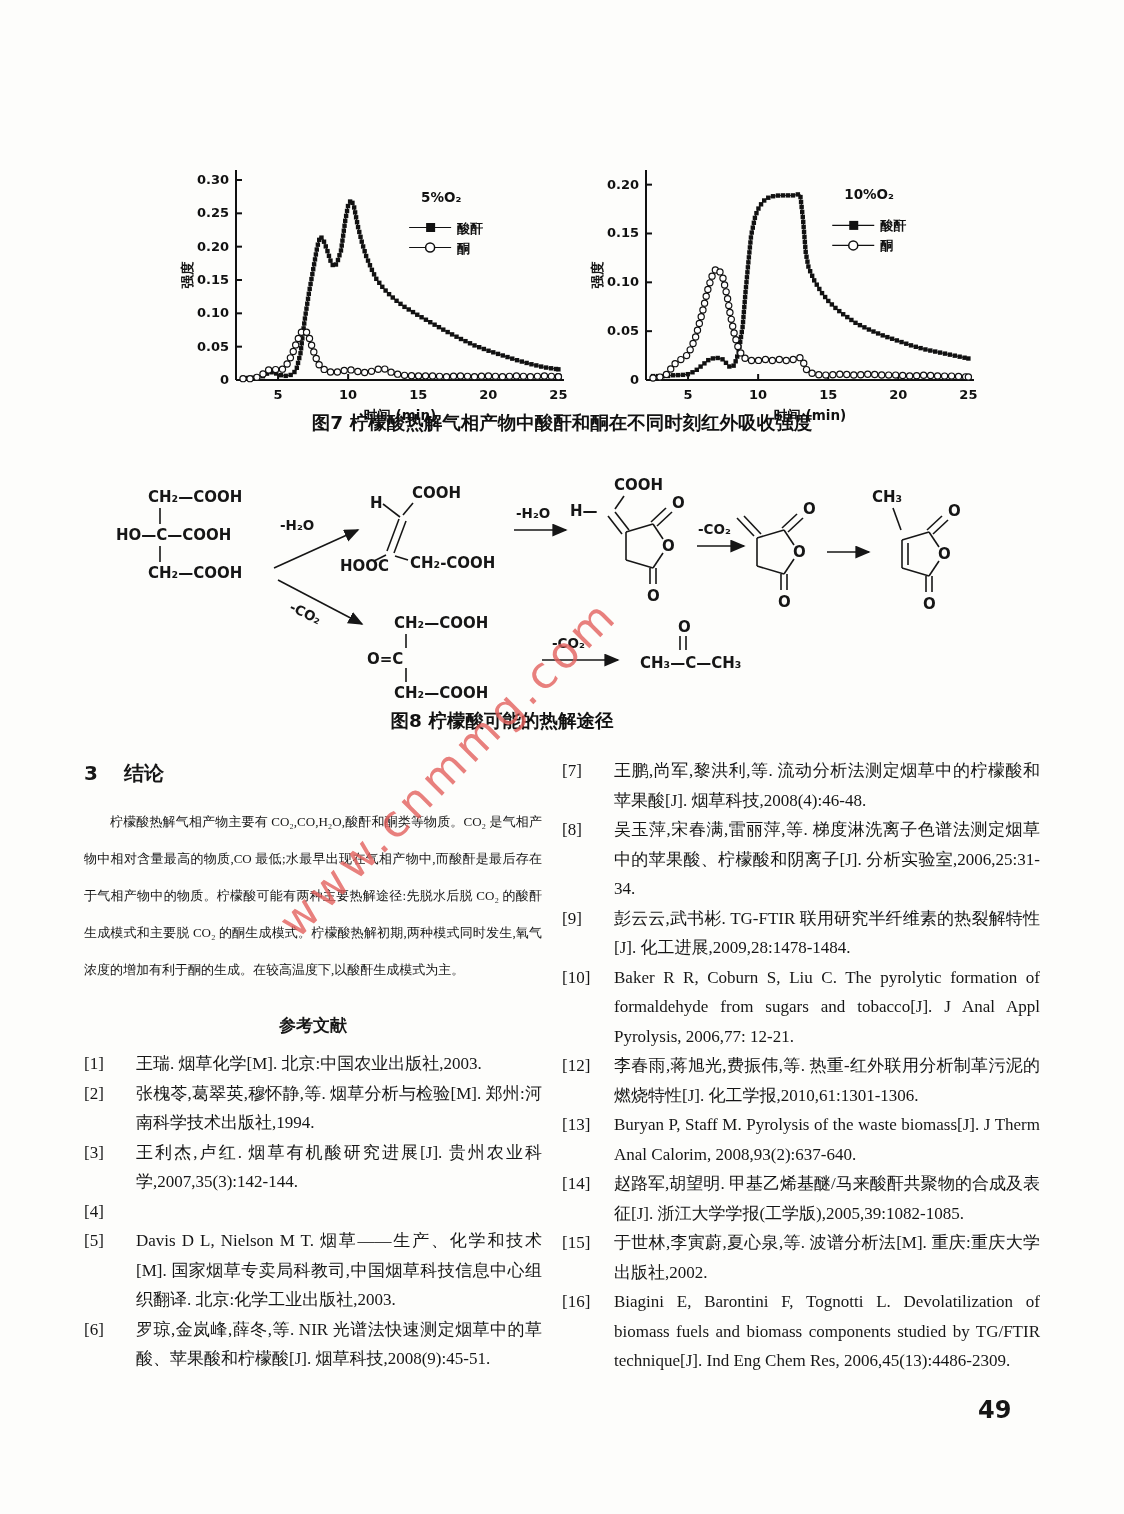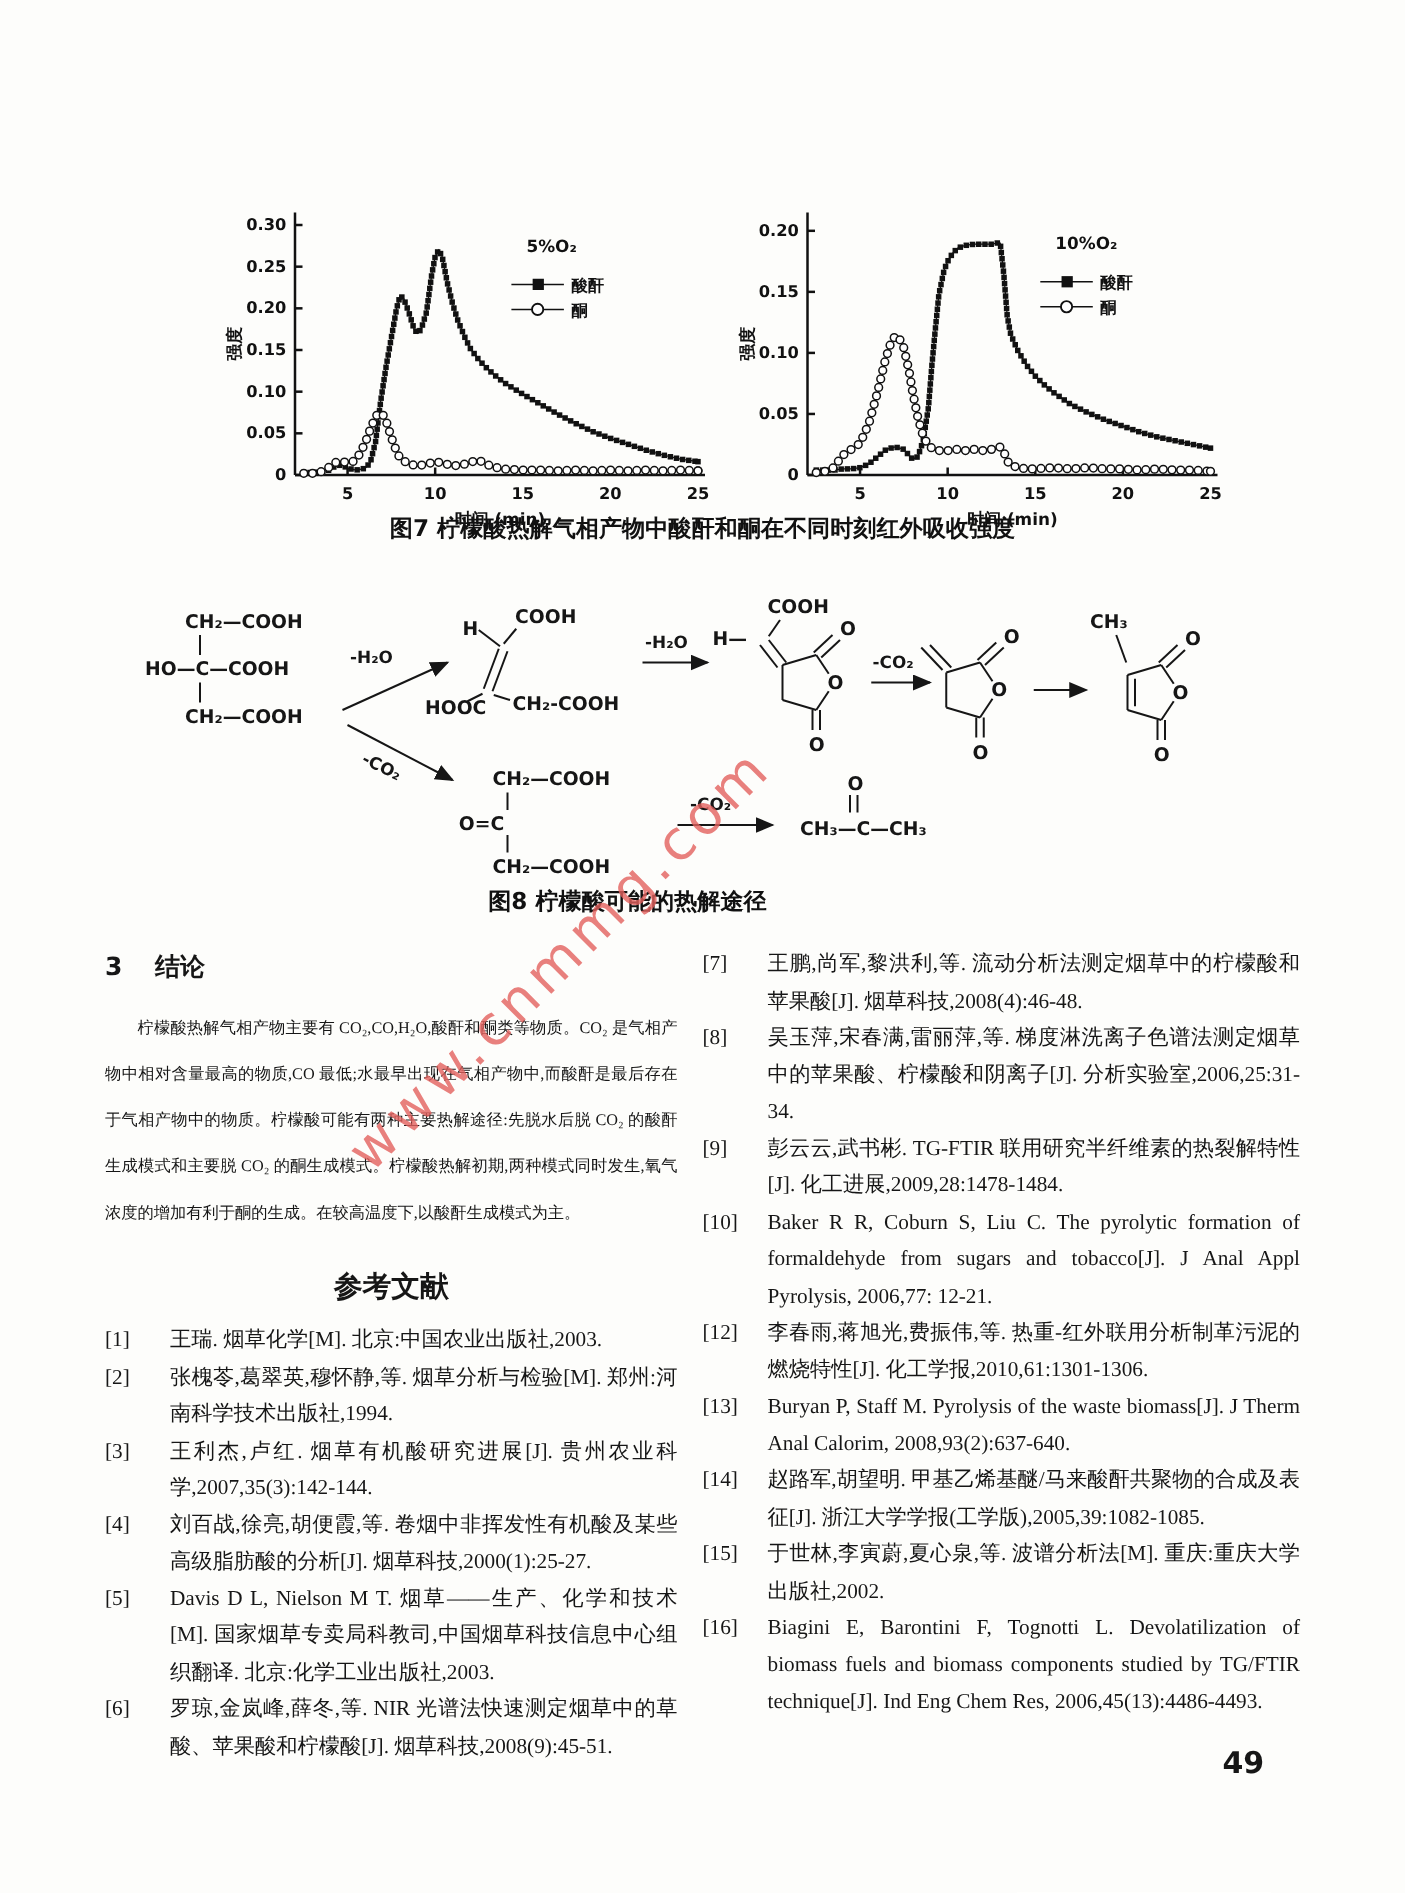--- a/index.html
+++ b/index.html
@@ -25,21 +25,21 @@
   .scheme text{font-family:"DejaVu Sans",sans-serif;font-weight:bold;font-size:15px;fill:#161616;}
   .scheme text.rxn{font-size:13.5px;}
   .scheme line,.scheme path.bond{stroke:#161616;stroke-width:1.6;fill:none;}
 
   
   .col-left{position:absolute;left:84px;top:760px;width:458px;}
   .col-right{position:absolute;left:562px;top:756px;width:478px;}
   .section-heading{font-family:"DejaVu Sans",sans-serif;font-weight:bold;font-size:20px;margin:0;}
   .section-heading .sp{display:inline-block;width:26px;}
   .para{font-size:13px;line-height:37px;text-align:justify;text-indent:2em;margin:16px 0 0 0;}
-  .refs-title{text-align:center;font-weight:bold;font-size:23px;margin:26px 0 12px 0;
+  .refs-title{text-align:center;font-weight:bold;font-size:17px;margin:26px 0 12px 0;
               font-family:"DejaVu Sans",sans-serif;}
   .ref{display:flex;font-size:17px;line-height:29.5px;text-align:justify;}
   .ref .num{flex:0 0 52px;}
   .ref .txt{flex:1;}
 
   .watermark{position:absolute;left:118px;top:742px;width:660px;text-align:center;
              transform:rotate(-45deg);color:#e4615e;font-size:44px;letter-spacing:5px;
              opacity:.8;font-family:"DejaVu Sans",sans-serif;pointer-events:none;white-space:nowrap;}
   .page-num{position:absolute;left:978px;top:1396px;font-size:24px;font-weight:bold;
             font-family:"DejaVu Sans",sans-serif;}
@@ -600,21 +600,20 @@
     <div class="ref">
         <span class="num">[2]</span>
         <span class="txt">张槐苓,葛翠英,穆怀静,等. 烟草分析与检验[M]. 郑州:河南科学技术出版社,1994.</span>
       </div>
     <div class="ref">
         <span class="num">[3]</span>
         <span class="txt">王利杰,卢红. 烟草有机酸研究进展[J]. 贵州农业科学,2007,35(3):142-144.</span>
       </div>
     <div class="ref">
         <span class="num">[4]</span>
-        <span class="txt">刘百战,徐亮,胡便霞,等. 卷烟中非挥发性有机酸及某些高级脂肪酸的分析[J]. 烟草科技,2000(1):25-27.</span>
       </div>
     <div class="ref">
         <span class="num">[5]</span>
         <span class="txt">Davis D L, Nielson M T. 烟草——生产、化学和技术[M]. 国家烟草专卖局科教司,中国烟草科技信息中心组织翻译. 北京:化学工业出版社,2003.</span>
       </div>
     <div class="ref">
         <span class="num">[6]</span>
         <span class="txt">罗琼,金岚峰,薛冬,等. NIR 光谱法快速测定烟草中的草酸、苹果酸和柠檬酸[J]. 烟草科技,2008(9):45-51.</span>
       </div>
   </div>
@@ -647,19 +646,19 @@
     <div class="ref">
         <span class="num">[14]</span>
         <span class="txt">赵路军,胡望明. 甲基乙烯基醚/马来酸酐共聚物的合成及表征[J]. 浙江大学学报(工学版),2005,39:1082-1085.</span>
       </div>
     <div class="ref">
         <span class="num">[15]</span>
         <span class="txt">于世林,李寅蔚,夏心泉,等. 波谱分析法[M]. 重庆:重庆大学出版社,2002.</span>
       </div>
     <div class="ref">
         <span class="num">[16]</span>
-        <span class="txt">Biagini E, Barontini F, Tognotti L. Devolatilization of biomass fuels and biomass components studied by TG/FTIR technique[J]. Ind Eng Chem Res, 2006,45(13):4486-4493.</span>
+        <span class="txt">Biagini E, Barontini F, Tognotti L. Devolatilization of biomass fuels and biomass components studied by TG/FTIR technique[J]. Ind Eng Chem Res, 2006,45(13):4486-2309.</span>
       </div>
   </div>
 
   <div class="watermark">www.cnmmg.com</div>
   <div class="page-num">49</div>
 </div>
 
 </body></html>

